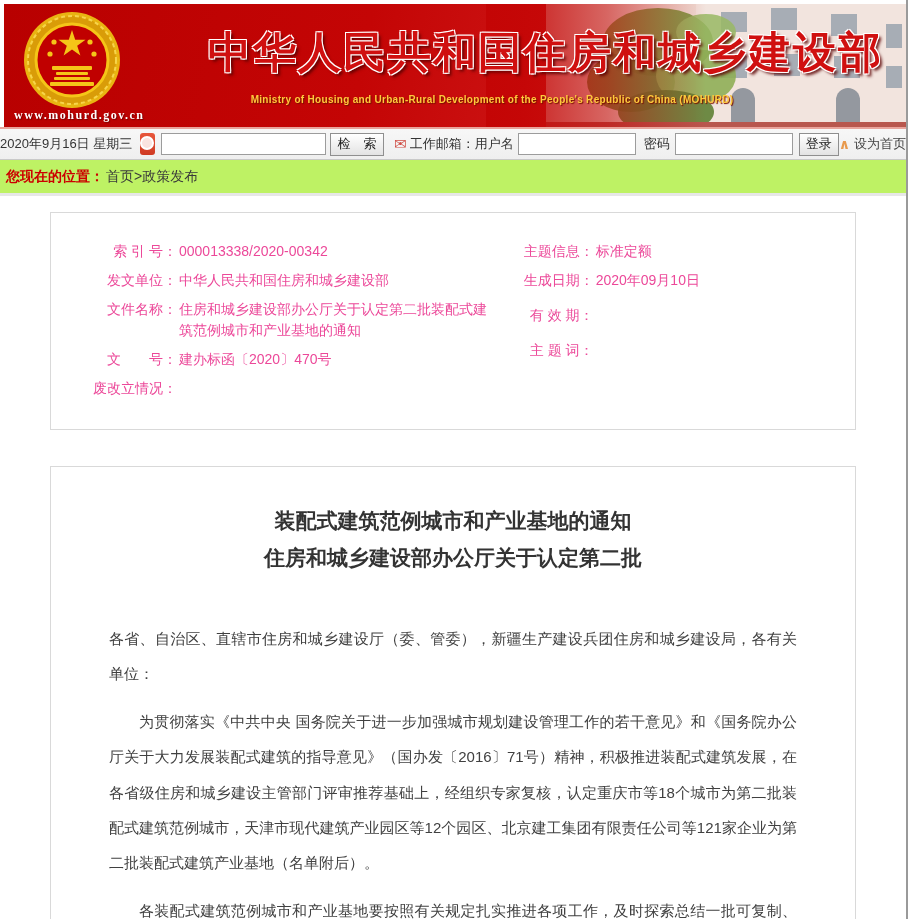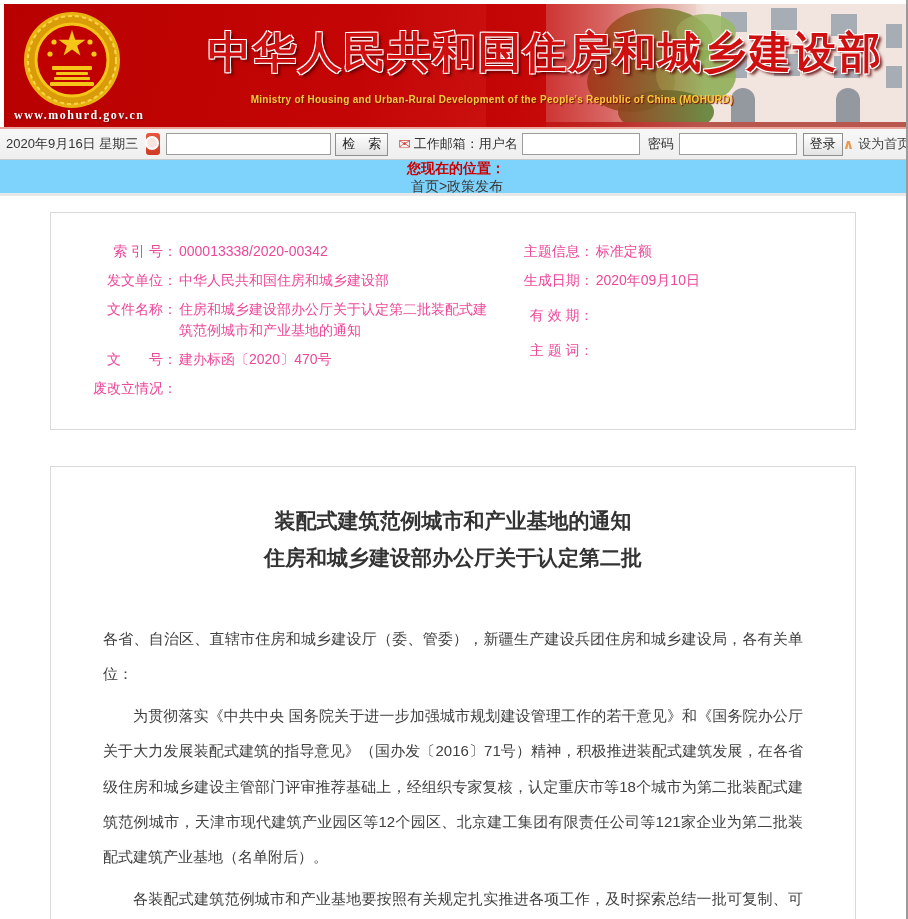--- a/index.html
+++ b/index.html
@@ -14,55 +14,55 @@
   .emblem{position:absolute;left:16px;top:4px;width:104px;height:104px;}
   .site-url{position:absolute;left:10px;bottom:4px;font-size:12px;font-weight:bold;color:#fff;
     letter-spacing:1.5px;text-shadow:1px 1px 1px #7a0000;font-family:Liberation Serif, serif;}
   .site-title{position:absolute;left:204px;top:20px;font-size:43px;font-weight:bold;color:#d01010;letter-spacing:2px;white-space:nowrap;
     text-shadow:-1px -1px 0 #fff,1px -1px 0 #fff,-1px 1px 0 #fff,1px 1px 0 #fff,3px 3px 3px rgba(90,0,0,.85);}
   .site-subtitle{position:absolute;left:198px;top:90px;width:580px;text-align:center;font-size:10px;font-weight:bold;color:#ffc93c;
     text-shadow:1px 1px 1px #7a1000;letter-spacing:.3px;white-space:nowrap;}
 
   
   .toolbar{height:30px;background:linear-gradient(#f7f7f7,#efefef);border-top:2px solid #e9a49c;border-bottom:1px solid #c9c9c9;
-    display:flex;align-items:center;font-size:13px;color:#333;padding:0 6px;white-space:nowrap;}
+    display:flex;align-items:center;font-size:13px;color:#333;padding:0 0;white-space:nowrap;}
   .toolbar .date{margin-right:8px;}
   .mag-icon{width:22px;height:22px;background:linear-gradient(#e8573c,#cf3a22);border-radius:3px;display:inline-flex;align-items:center;justify-content:center;margin-right:6px;cursor:pointer;}
   .mag-icon .lens{width:10px;height:10px;border:2.5px solid #fff;border-radius:50%;background:rgba(255,255,255,.85);position:relative;top:-1px;left:-1px;}
   .search-input{width:218px;height:18px;border:1px solid #9c9c9c;background:#fff;font-size:12px;padding:1px 4px;margin-right:4px;}
   .btn{height:23px;background:linear-gradient(#ffffff,#e3e3e3);border:1px solid #8f8f8f;font-size:13px;color:#222;cursor:pointer;font-family:inherit;}
   .btn.search{width:74px;margin-right:10px;}
   .btn.login{width:52px;margin-left:6px;}
   .mail-icon{color:#d05048;font-size:15px;margin-right:3px;}
   .small-input{width:108px;height:18px;border:1px solid #9c9c9c;background:#fff;font-size:12px;padding:1px 4px;}
   .tb-label{margin:0 5px 0 8px;}
   .tb-right{margin-left:auto;display:flex;align-items:center;color:#444;}
   .arrow-icon{color:#e89a4e;font-weight:bold;font-size:14px;margin-right:4px;}
   .tb-link{cursor:pointer;}
 
   
-  .breadcrumb{height:33px;display:flex;align-items:center;padding-left:6px;font-size:14px;background:#7dd3fc;flex-direction:column;}
+  .breadcrumb{height:33px;display:flex;align-items:center;padding-left:6px;font-size:14px;background:#bef264;}
   .bc-prefix{color:#cc0000;font-weight:bold;}
   .bc-path{color:#3a3a3a;margin-left:2px;cursor:pointer;}
   .divider{height:3px;background:#e7e7e7;}
 
   
   .content{padding:0 50px;}
   .meta-box{margin-top:16px;border:1px solid #d9d9d9;background:#fff;padding:28px 30px 22px 30px;display:flex;font-size:14px;color:#ec4899;}
   .meta-col-left{width:56%;}
   .meta-col-right{width:44%;}
   .meta-row{display:flex;line-height:21px;margin-bottom:8px;}
   .meta-label{min-width:96px;text-align:right;white-space:nowrap;}
   .meta-value{flex:1;padding-left:2px;}
   .meta-col-right .meta-row.spaced{margin-top:14px;}
 
   .doc-box{margin-top:36px;border:1px solid #d9d9d9;background:#fff;padding:36px 45px 14px 45px;min-height:415px;box-sizing:border-box;}
   .doc-title{text-align:center;font-size:21px;font-weight:bold;color:#333;line-height:1.75;}
   .doc-body{margin-top:44px;font-size:15px;line-height:2.35;color:#404040;text-align:justify;}
-  .doc-body p{margin:7px;}
+  .doc-body p{margin:13px;}
   .indent{text-indent:2em;}
 </style>
 </head>
 <body>
 
 <div class="header">
   <svg class="header-photo" viewBox="0 0 360 123" preserveAspectRatio="none">
     <rect x="0" y="0" width="360" height="123" fill="#eedcd4"></rect>
     <rect x="150" y="0" width="210" height="123" fill="#f2e4de"></rect>
 

